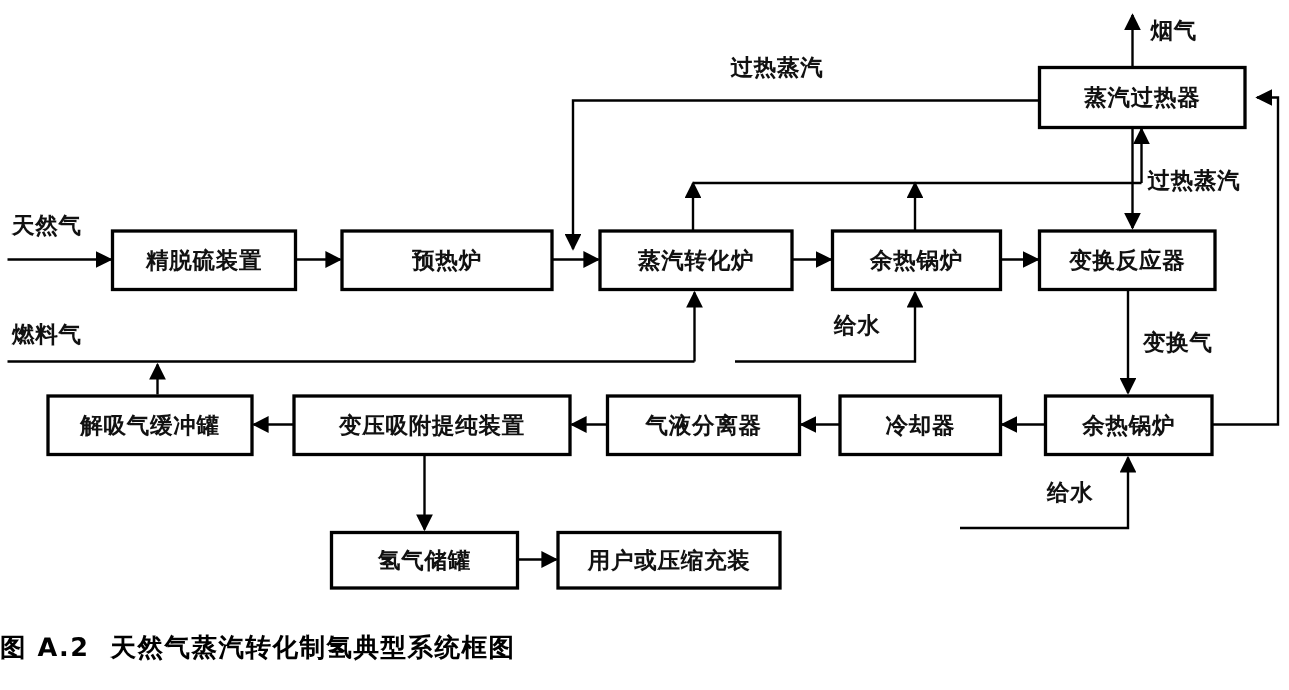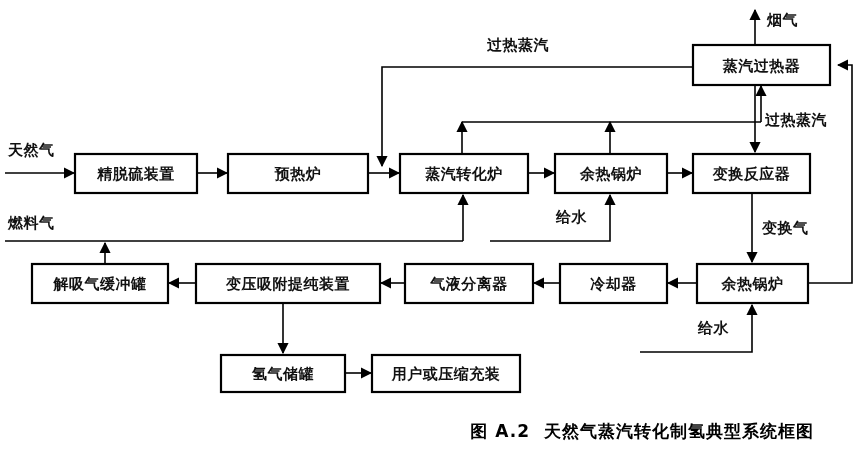--- a/index.html
+++ b/index.html
@@ -51,21 +51,21 @@
   .conn {
     stroke: #000000;
     stroke-width: 1.6;
     fill: none;
   }
   .caption {
     position: absolute;
     left: 0;
     top: 420px;
     width: 814px;
-    text-align: right;
+    text-align: left;
     font-family: "DejaVu Sans", "Liberation Sans", sans-serif;
     font-size: 17px;
     font-weight: 700;
     color: #000000;
     letter-spacing: 1px;
   }
   .caption .cap-num { margin-right: 14px; }
 </style>
 </head>
 <body>

